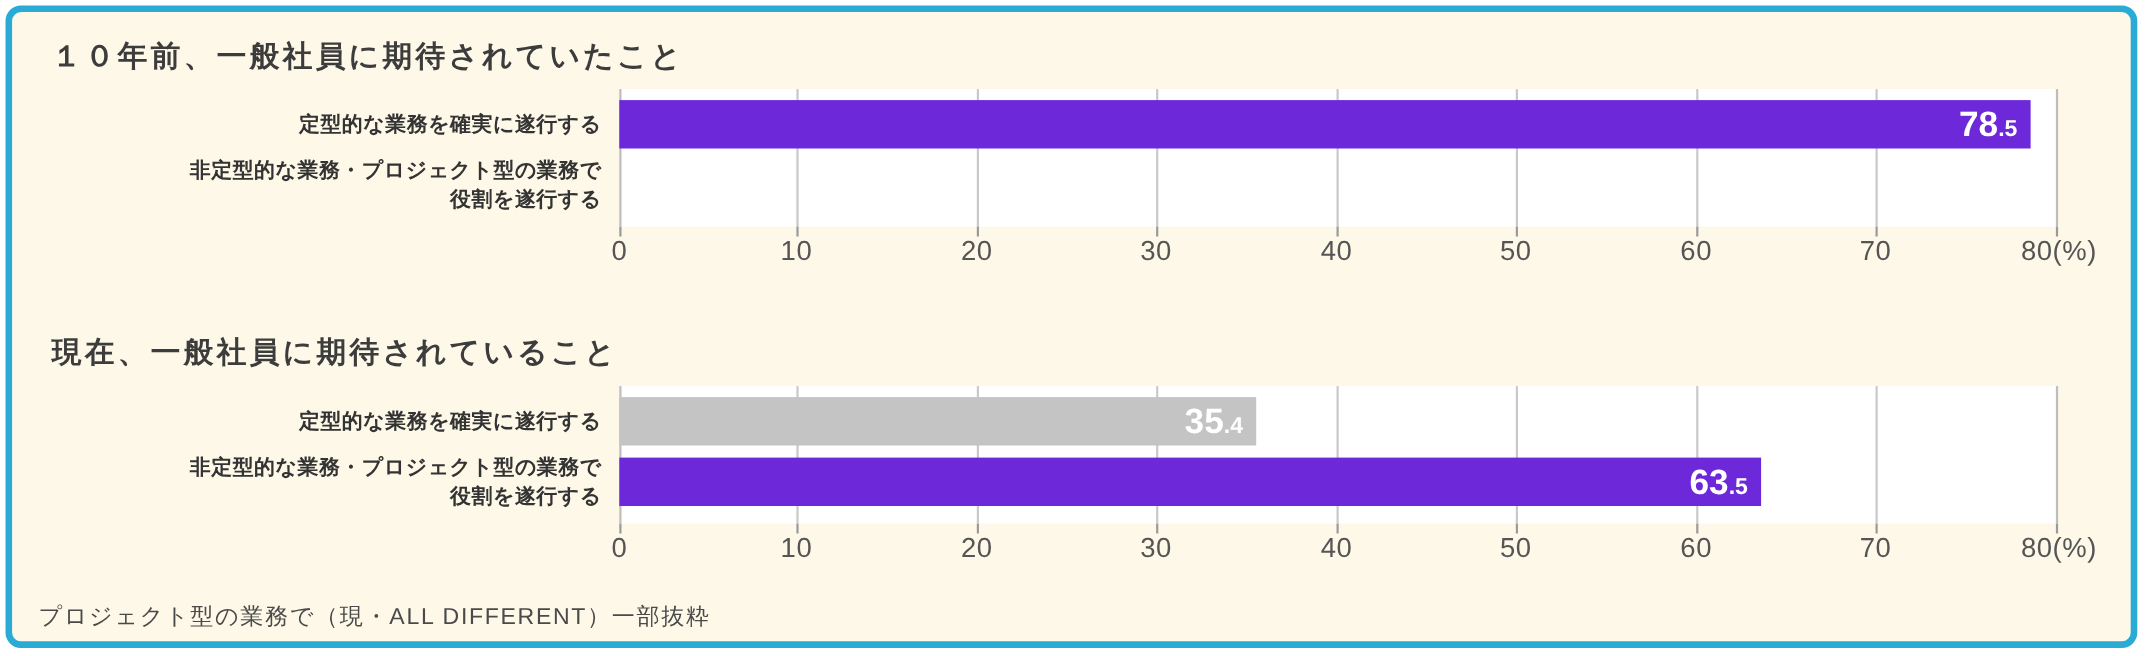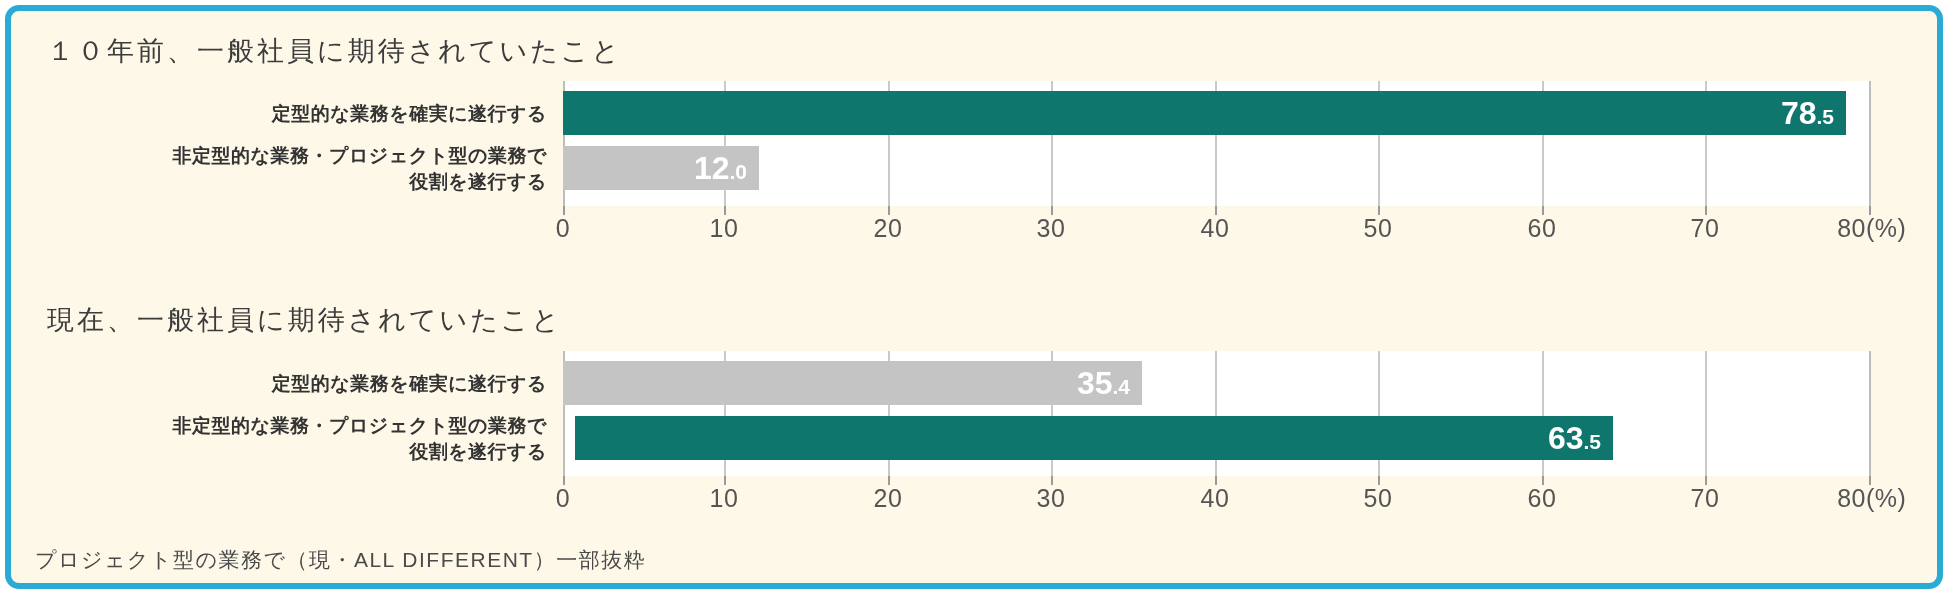--- a/index.html
+++ b/index.html
@@ -25,21 +25,21 @@
     border-radius: 14px;
     box-sizing: border-box;
   }
 
   
   .section-title {
     position: absolute;
     font-size: 27px;
     color: #3c3c3c;
     letter-spacing: 3px;
-    font-weight: 400;
+    font-weight: 700;
     white-space: nowrap;
   }
   #title-1 { left: 36px; top: 22px; }
   #title-2 { left: 36px; top: 291px; }
 
   
   .chart {
     position: absolute;
     left: 0;
     width: 1938px;
@@ -69,34 +69,34 @@
   
   .row {
     position: absolute;
     left: 0;
     width: 100%;
     height: 44px;
   }
   #c1-row-1 { top: 10px; }
   #c1-row-2 { top: 65px; }
   #c2-row-1 { top: 10px; }
-  #c2-row-2 { top: 65px; margin-left: 12px; }
+  #c2-row-2 { top: 65px; }
 
   .bar {
     position: absolute;
     left: 0;
     top: 0;
     height: 44px;
     display: flex;
     align-items: center;
     justify-content: flex-end;
     box-sizing: border-box;
     padding-right: 12px;
   }
-  .bar.blue { background: #0f766e; }
+  .bar.blue { background: #6d28d9; }
   .bar.gray { background: #c4c4c4; }
 
   .bar-value {
     color: #ffffff;
     font-weight: bold;
     font-size: 32px;
     line-height: 1;
     letter-spacing: 0px;
     white-space: nowrap;
   }
@@ -186,25 +186,20 @@
       <div class="gridline" style="left:979px;"></div>
       <div class="gridline" style="left:1142px;"></div>
       <div class="gridline edge" style="left:1306px;"></div>
 
       <div class="row" id="c1-row-1">
         <div class="bar blue" style="width:1283px;">
           <span class="bar-value"><span>78</span><span class="dec">.5</span></span>
         </div>
       </div>
 
-      <div class="row" id="c1-row-2">
-        <div class="bar gray" style="width:196px;">
-          <span class="bar-value"><span>12</span><span class="dec">.0</span></span>
-        </div>
-      </div>
 
     </div>
 
     <div class="axis">
       <div class="tick" style="left:0px;"></div>
       <div class="tick" style="left:161px;"></div>
       <div class="tick" style="left:325px;"></div>
       <div class="tick" style="left:488px;"></div>
       <div class="tick" style="left:652px;"></div>
       <div class="tick" style="left:815px;"></div>
@@ -217,21 +212,21 @@
       <div class="tick-label" style="left:325px;">20</div>
       <div class="tick-label" style="left:488px;">30</div>
       <div class="tick-label" style="left:652px;">40</div>
       <div class="tick-label" style="left:815px;">50</div>
       <div class="tick-label" style="left:979px;">60</div>
       <div class="tick-label" style="left:1142px;">70</div>
       <div class="tick-label pct" style="left:1306px;"><span>80</span><span>(%)</span></div>
     </div>
   </div>
 
-  <div class="section-title" id="title-2">現在、一般社員に期待されていたこと</div>
+  <div class="section-title" id="title-2">現在、一般社員に期待されていること</div>
 
   <div class="chart" id="chart-2">
 
     <div class="cat-label" id="c2-lab-1">
       <div>定型的な業務を確実に遂行する</div>
     </div>
     <div class="cat-label" id="c2-lab-2">
       <div>非定型的な業務・プロジェクト型の業務で</div>
       <div>役割を遂行する</div>
     </div>

